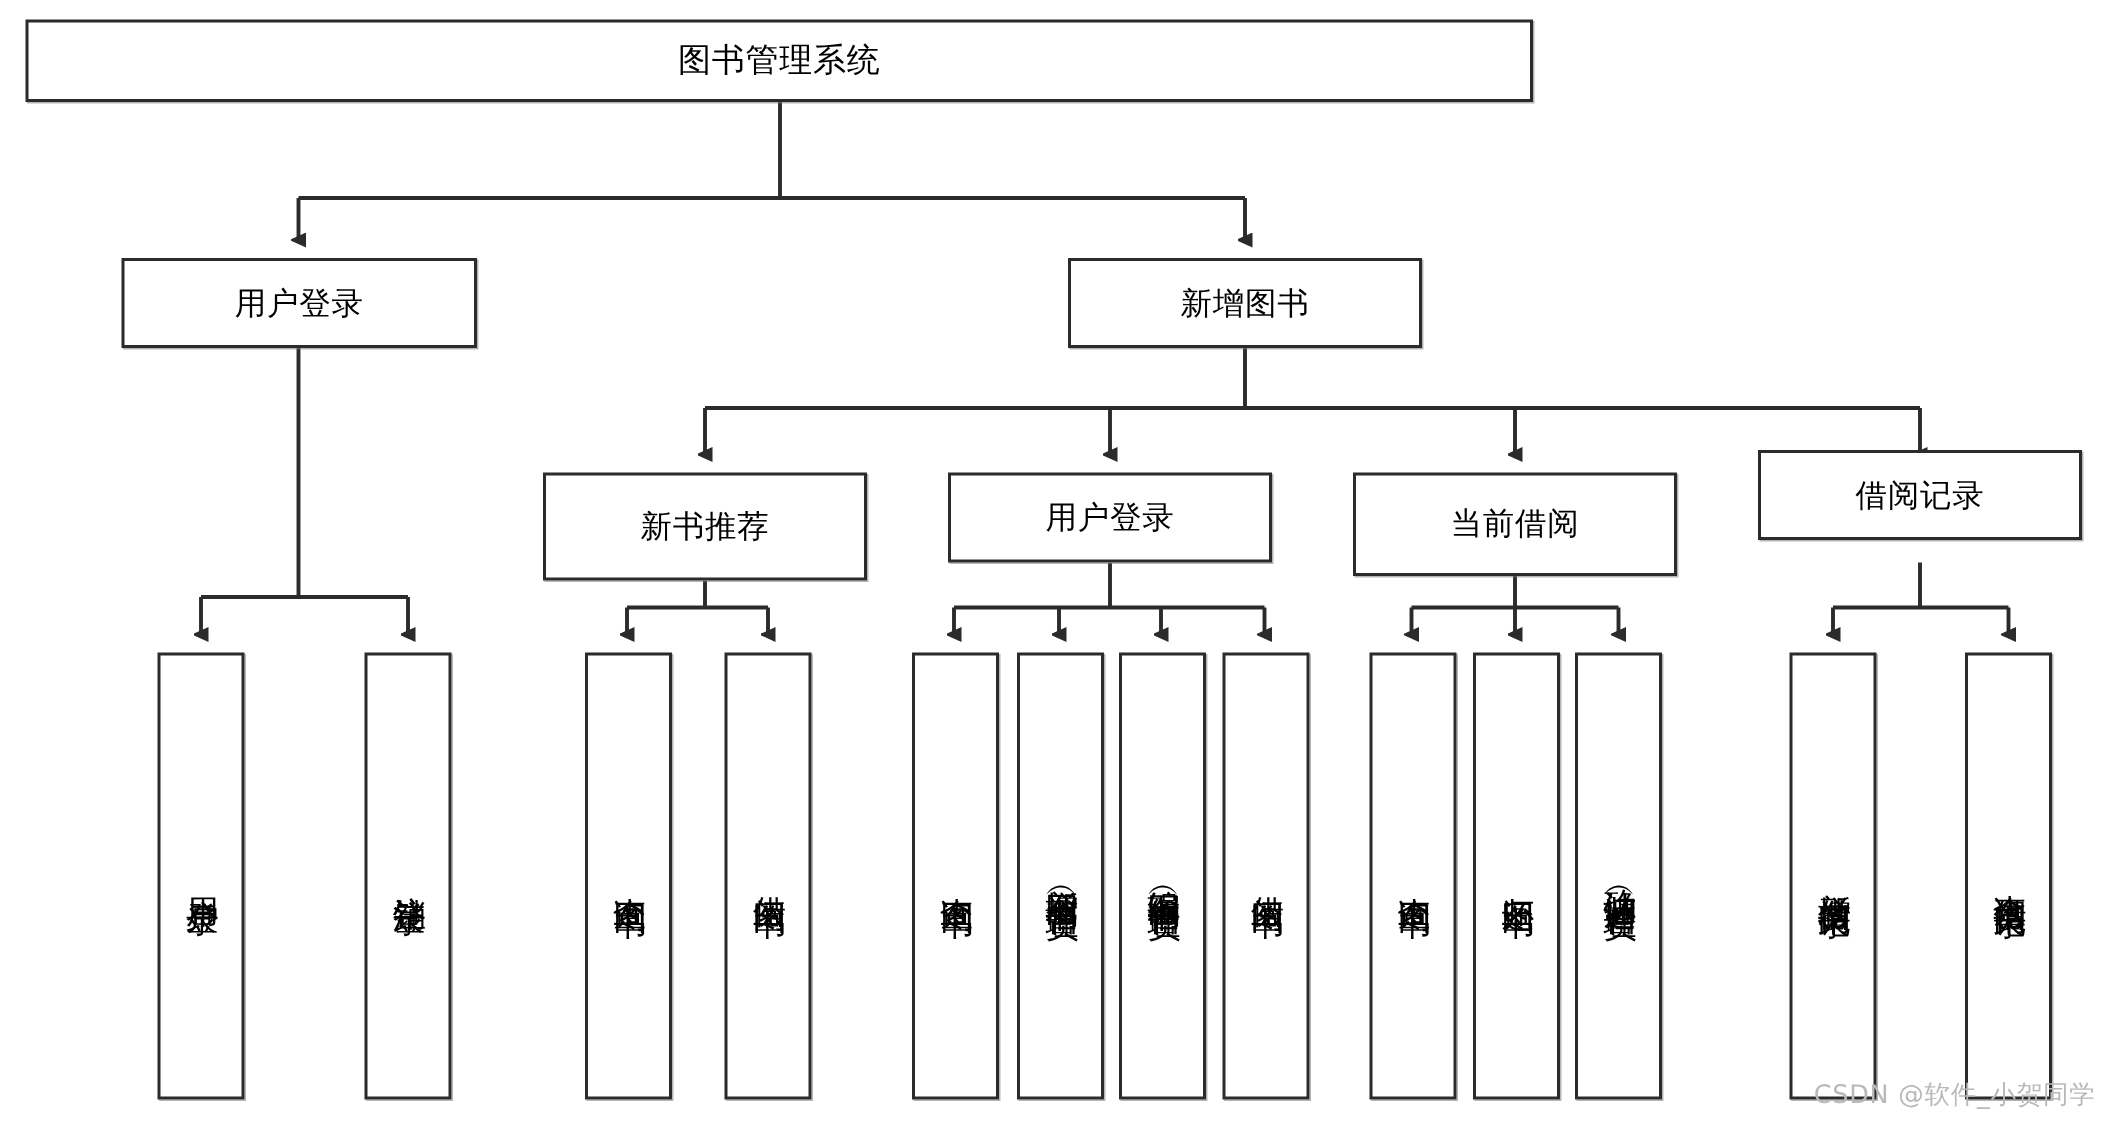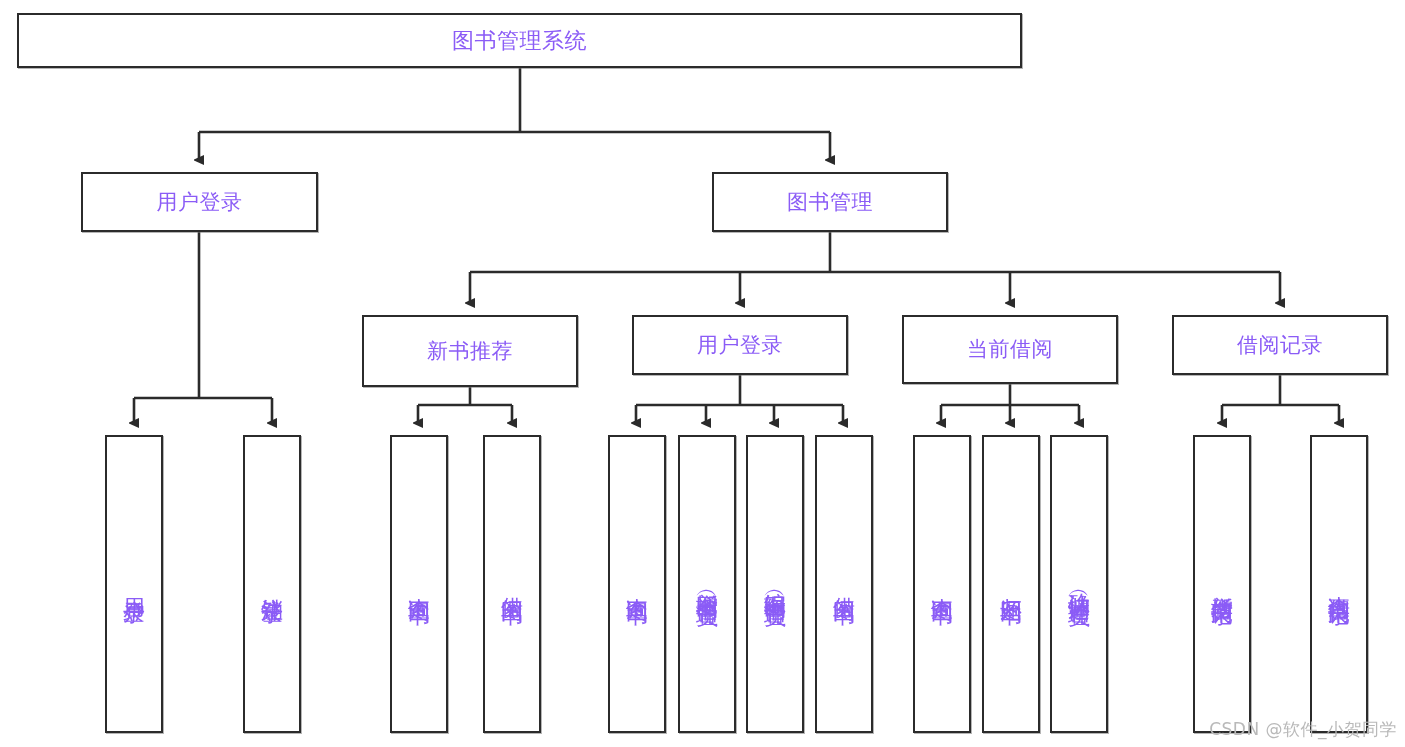--- a/index.html
+++ b/index.html
@@ -27,21 +27,21 @@
     position: absolute;
     box-sizing: border-box;
     border: 2px solid #2b2b2b;
     background: #ffffff;
     display: flex;
     align-items: center;
     justify-content: center;
     box-shadow: 1px 1px 0 rgba(120,120,120,0.55);
   }
   .node .label {
-    color: #8b5cf6;
+    color: #000000;
     line-height: 1.18;
     text-align: center;
     letter-spacing: 0.5px;
   }
   
   .node.horiz .label {
     font-size: 21px;
     white-space: nowrap;
   }
   .node.root .label {
@@ -129,33 +129,33 @@
   </svg>
 
   <div class="node horiz root" style="left:17px; top:13px; width:1005px; height:55px;">
     <span class="label">图书管理系统</span>
   </div>
 
   <div class="node horiz" style="left:81px; top:172px; width:237px; height:60px;">
     <span class="label">用户登录</span>
   </div>
   <div class="node horiz" style="left:712px; top:172px; width:236px; height:60px;">
-    <span class="label">图书管理</span>
+    <span class="label">新增图书</span>
   </div>
 
   <div class="node horiz" style="left:362px; top:315px; width:216px; height:72px;">
     <span class="label">新书推荐</span>
   </div>
   <div class="node horiz" style="left:632px; top:315px; width:216px; height:60px;">
     <span class="label">用户登录</span>
   </div>
   <div class="node horiz" style="left:902px; top:315px; width:216px; height:69px;">
     <span class="label">当前借阅</span>
   </div>
-  <div class="node horiz" style="left:1172px; top:315px; width:216px; height:60px;">
+  <div class="node horiz" style="left:1172px; top:300px; width:216px; height:60px;">
     <span class="label">借阅记录</span>
   </div>
 
   <div class="node vert" style="left:105px; top:435px; width:58px; height:298px;">
     <span class="label">用户登录</span>
   </div>
   <div class="node vert" style="left:243px; top:435px; width:58px; height:298px;">
     <span class="label">注销登录</span>
   </div>
 

